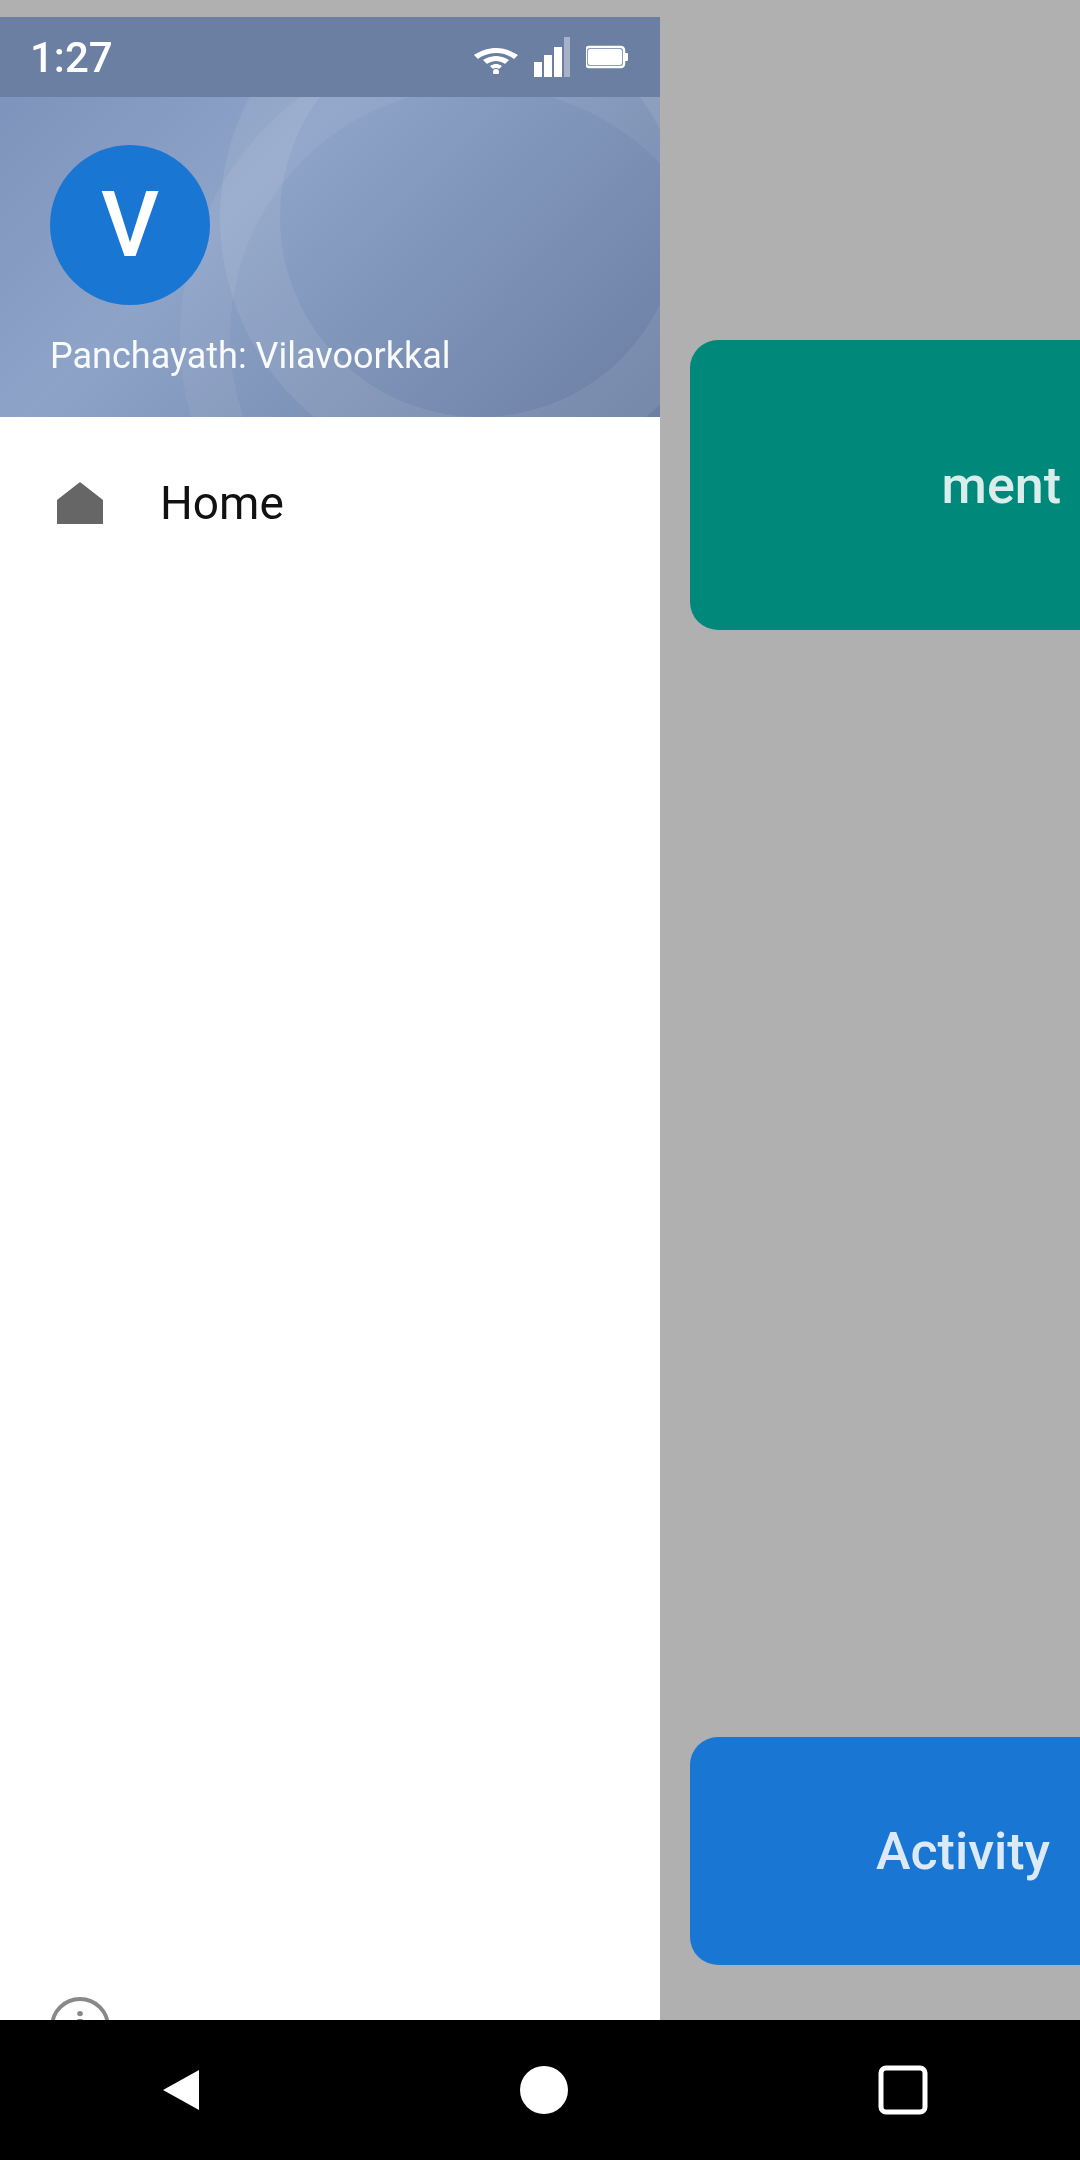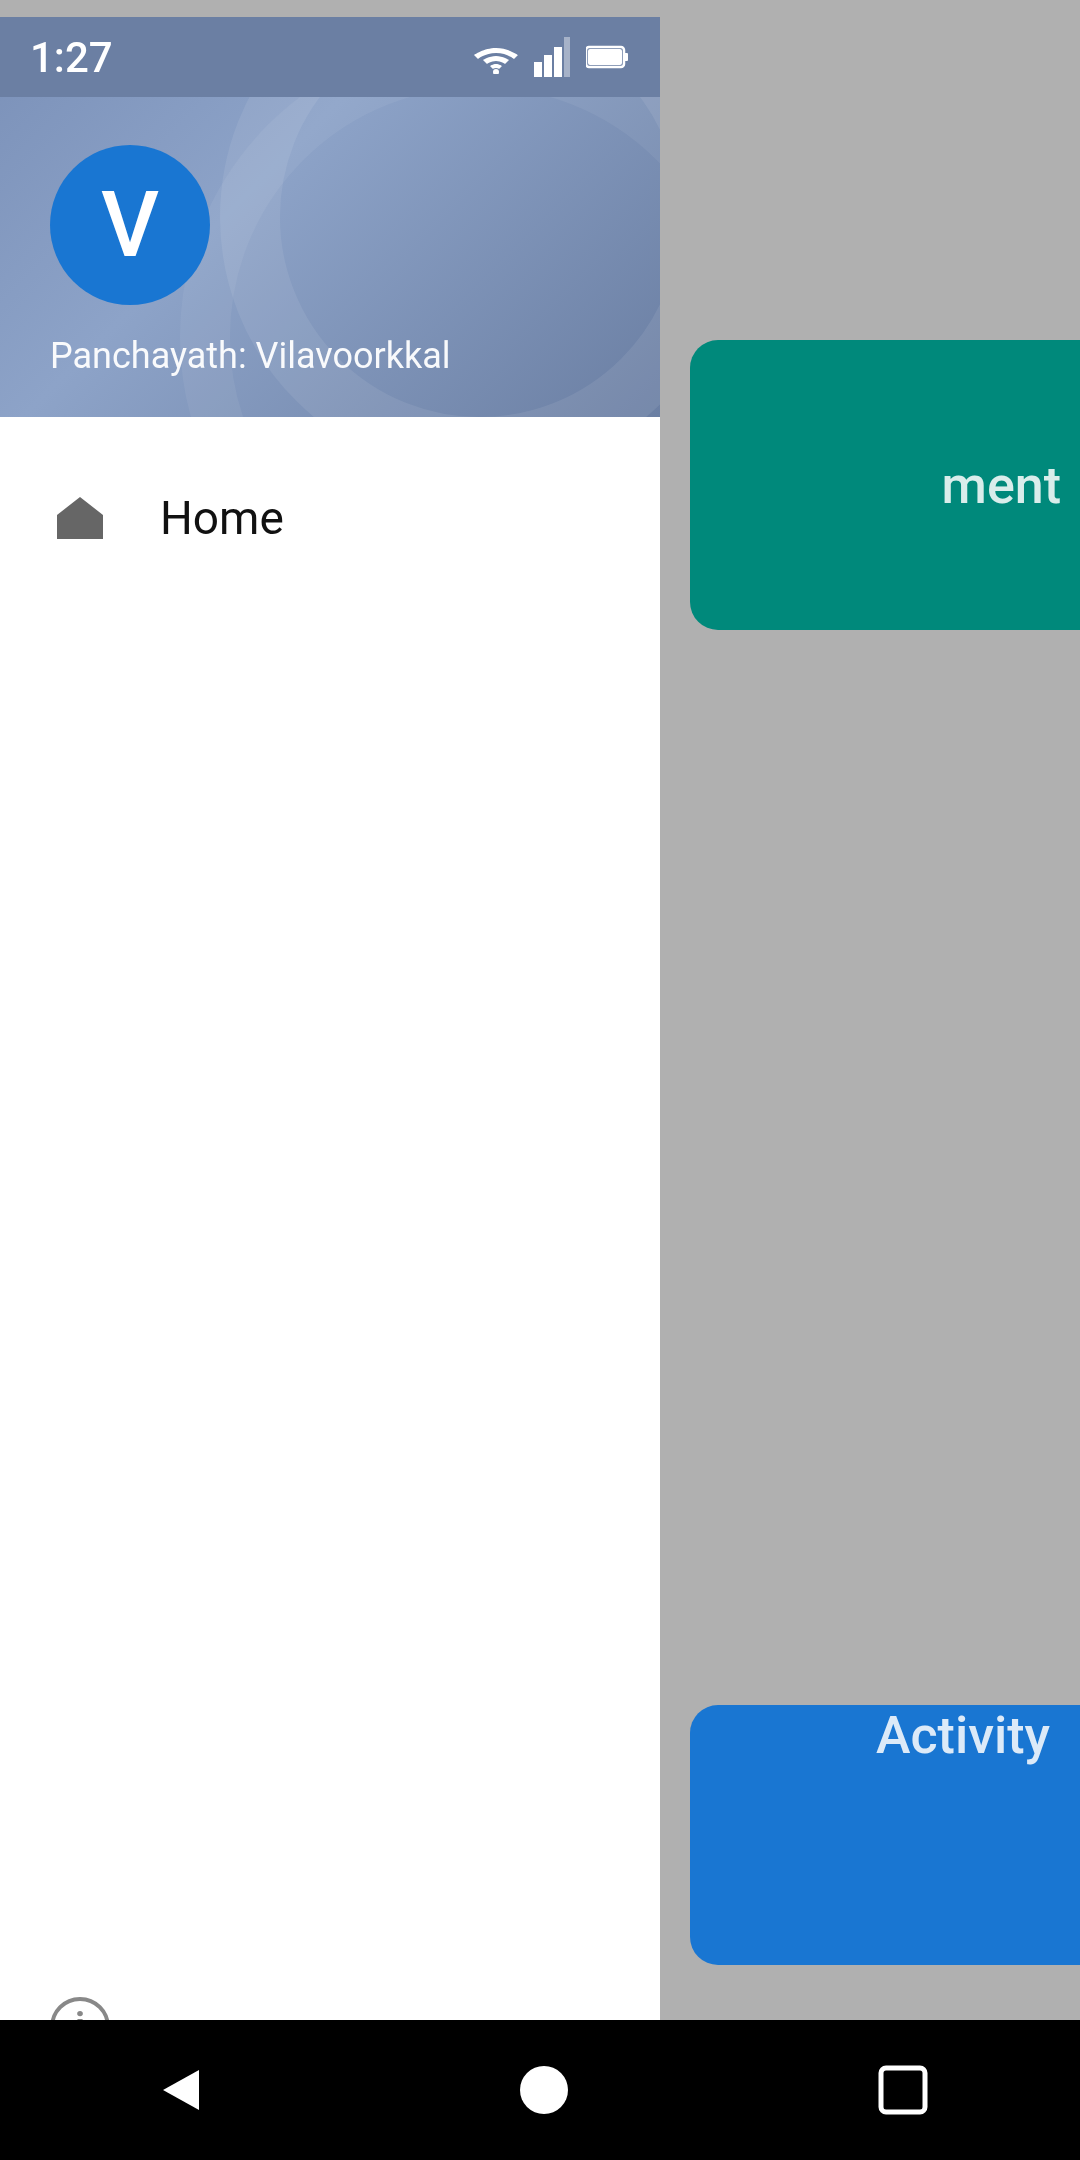--- a/index.html
+++ b/index.html
@@ -45,25 +45,26 @@
       font-size: 52px;
       font-weight: 500;
     }
 
     
     .blue-card {
       position: absolute;
       bottom: 195px;
       right: 0;
       width: 390px;
-      height: 260px;
+      height: 228px;
       background: #1976D2;
       border-radius: 28px 0 0 28px;
       z-index: 1;
       display: flex;
+      align-items: center;
       justify-content: flex-end;
       padding-right: 30px;
     }
 
     .blue-card-text {
       color: rgba(255,255,255,0.85);
       font-size: 52px;
       font-weight: 500;
     }
 
@@ -169,21 +170,20 @@
       color: rgba(255,255,255,0.95);
       font-size: 36px;
       z-index: 1;
       position: relative;
     }
 
     
     .drawer-menu {
       flex: 1;
       padding-top: 20px;
-      margin-top: 15px;
     }
 
     .menu-item {
       display: flex;
       align-items: center;
       padding: 36px 50px;
       cursor: pointer;
       gap: 50px;
     }
 

